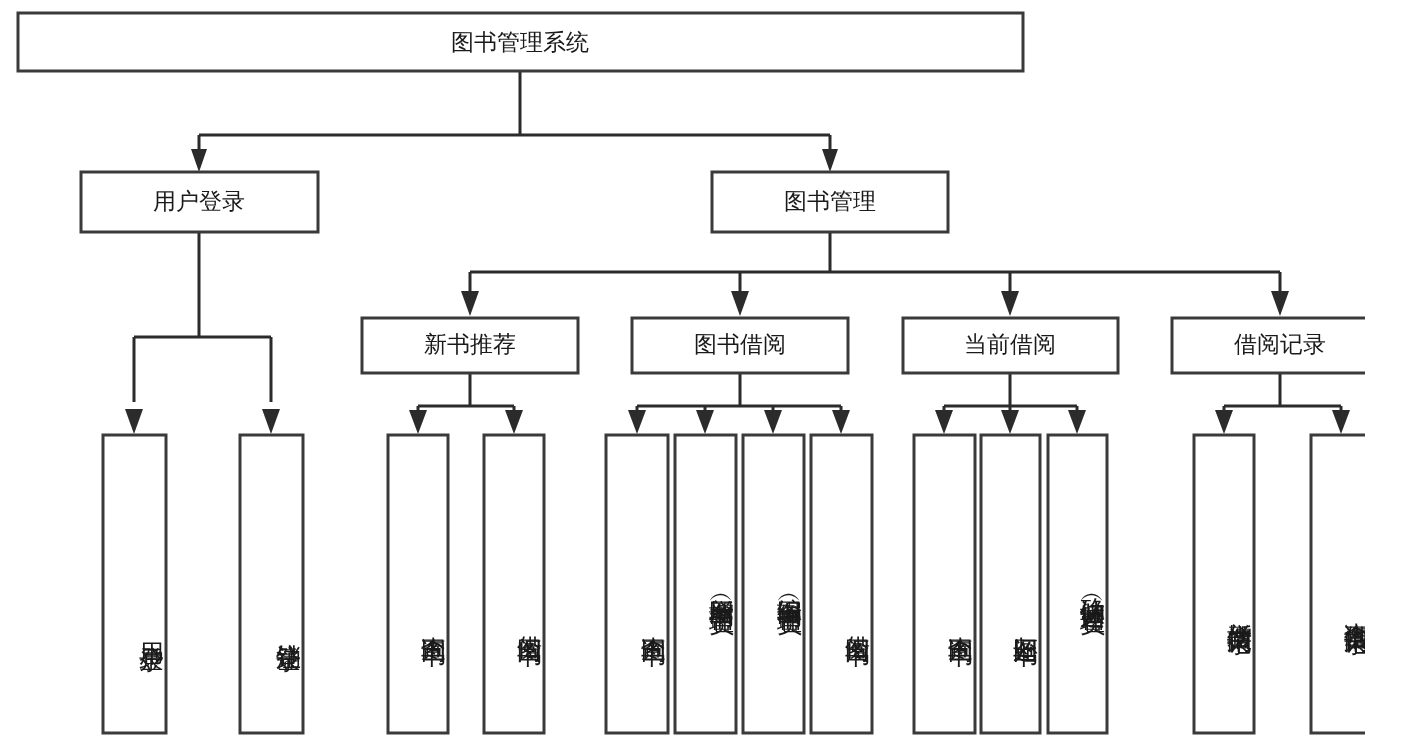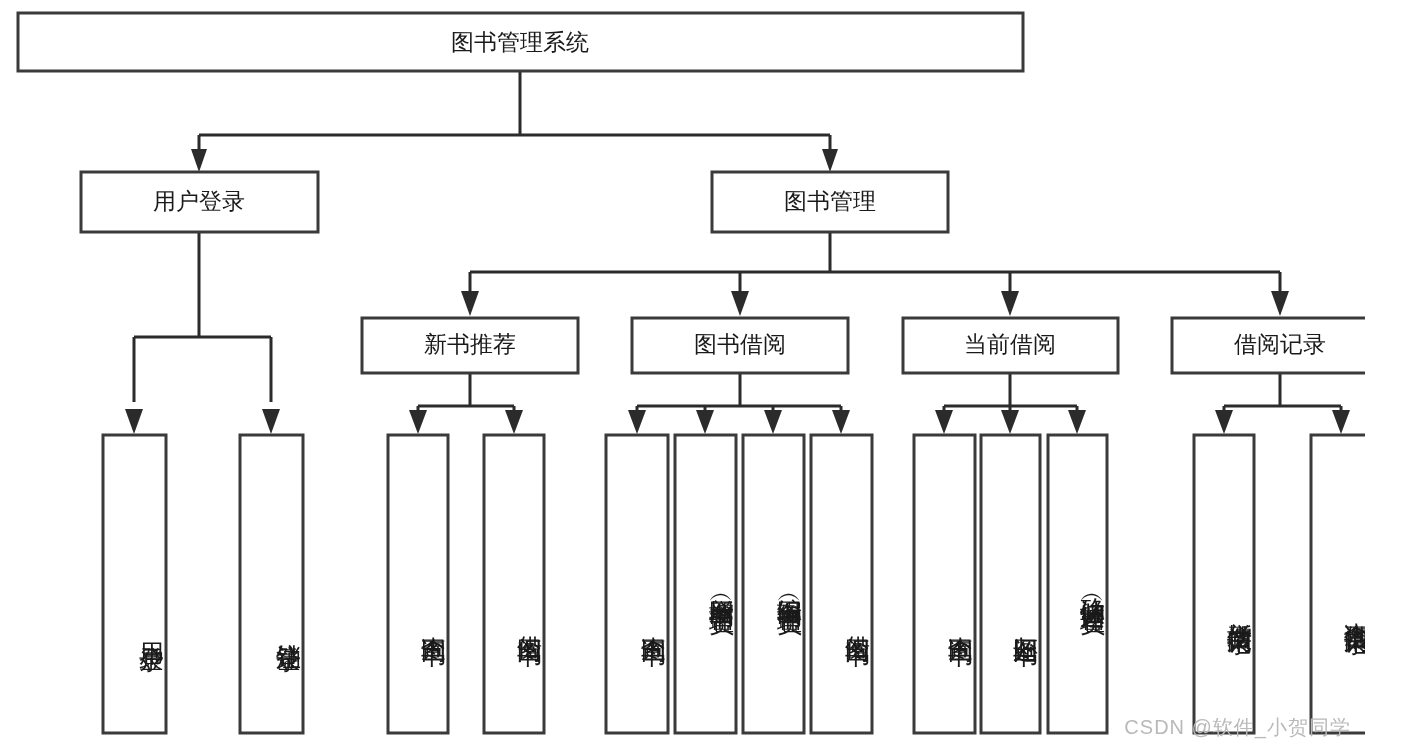--- a/index.html
+++ b/index.html
@@ -170,14 +170,13 @@
   <div class="vnode-label" style="left:743px; top:443px; width:61px; height:288px;">编辑图书（管理员）</div>
   <div class="vnode-label" style="left:811px; top:512px; width:61px; height:215px;">借阅图书</div>
 
   <div class="vnode-label" style="left:914px; top:512px; width:61px; height:215px;">查询图书</div>
   <div class="vnode-label" style="left:981px; top:512px; width:59px; height:215px;">归还图书</div>
   <div class="vnode-label" style="left:1048px; top:443px; width:59px; height:288px;">确认归还（管理员）</div>
 
   <div class="vnode-label" style="left:1194px; top:485px; width:60px; height:245px;">新增借阅记录</div>
   <div class="vnode-label" style="left:1311px; top:485px; width:60px; height:245px;">查询借阅记录</div>
 
-  <div class="watermark">CSDN @软件_小贺同学</div>
 </div>
 
 </body></html>

